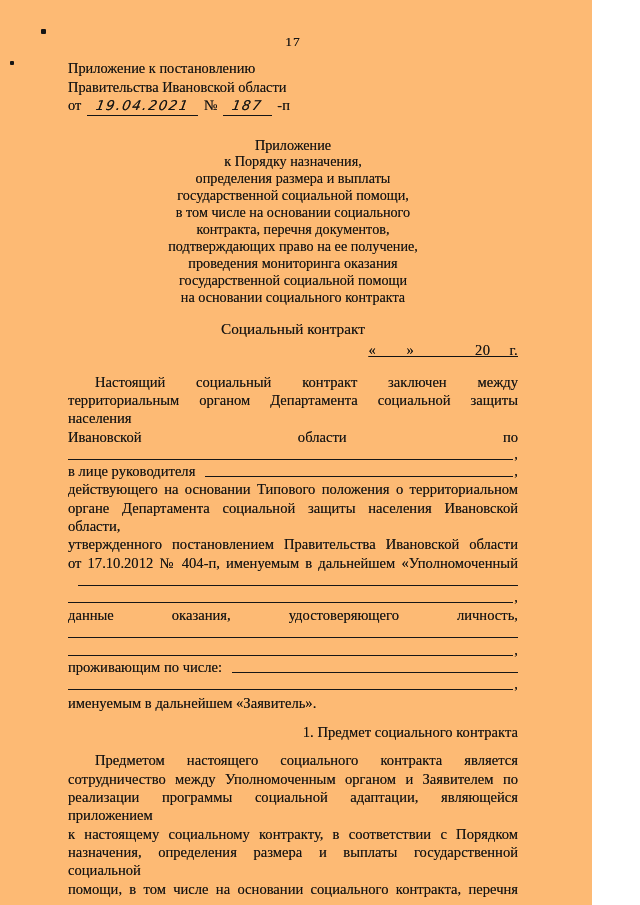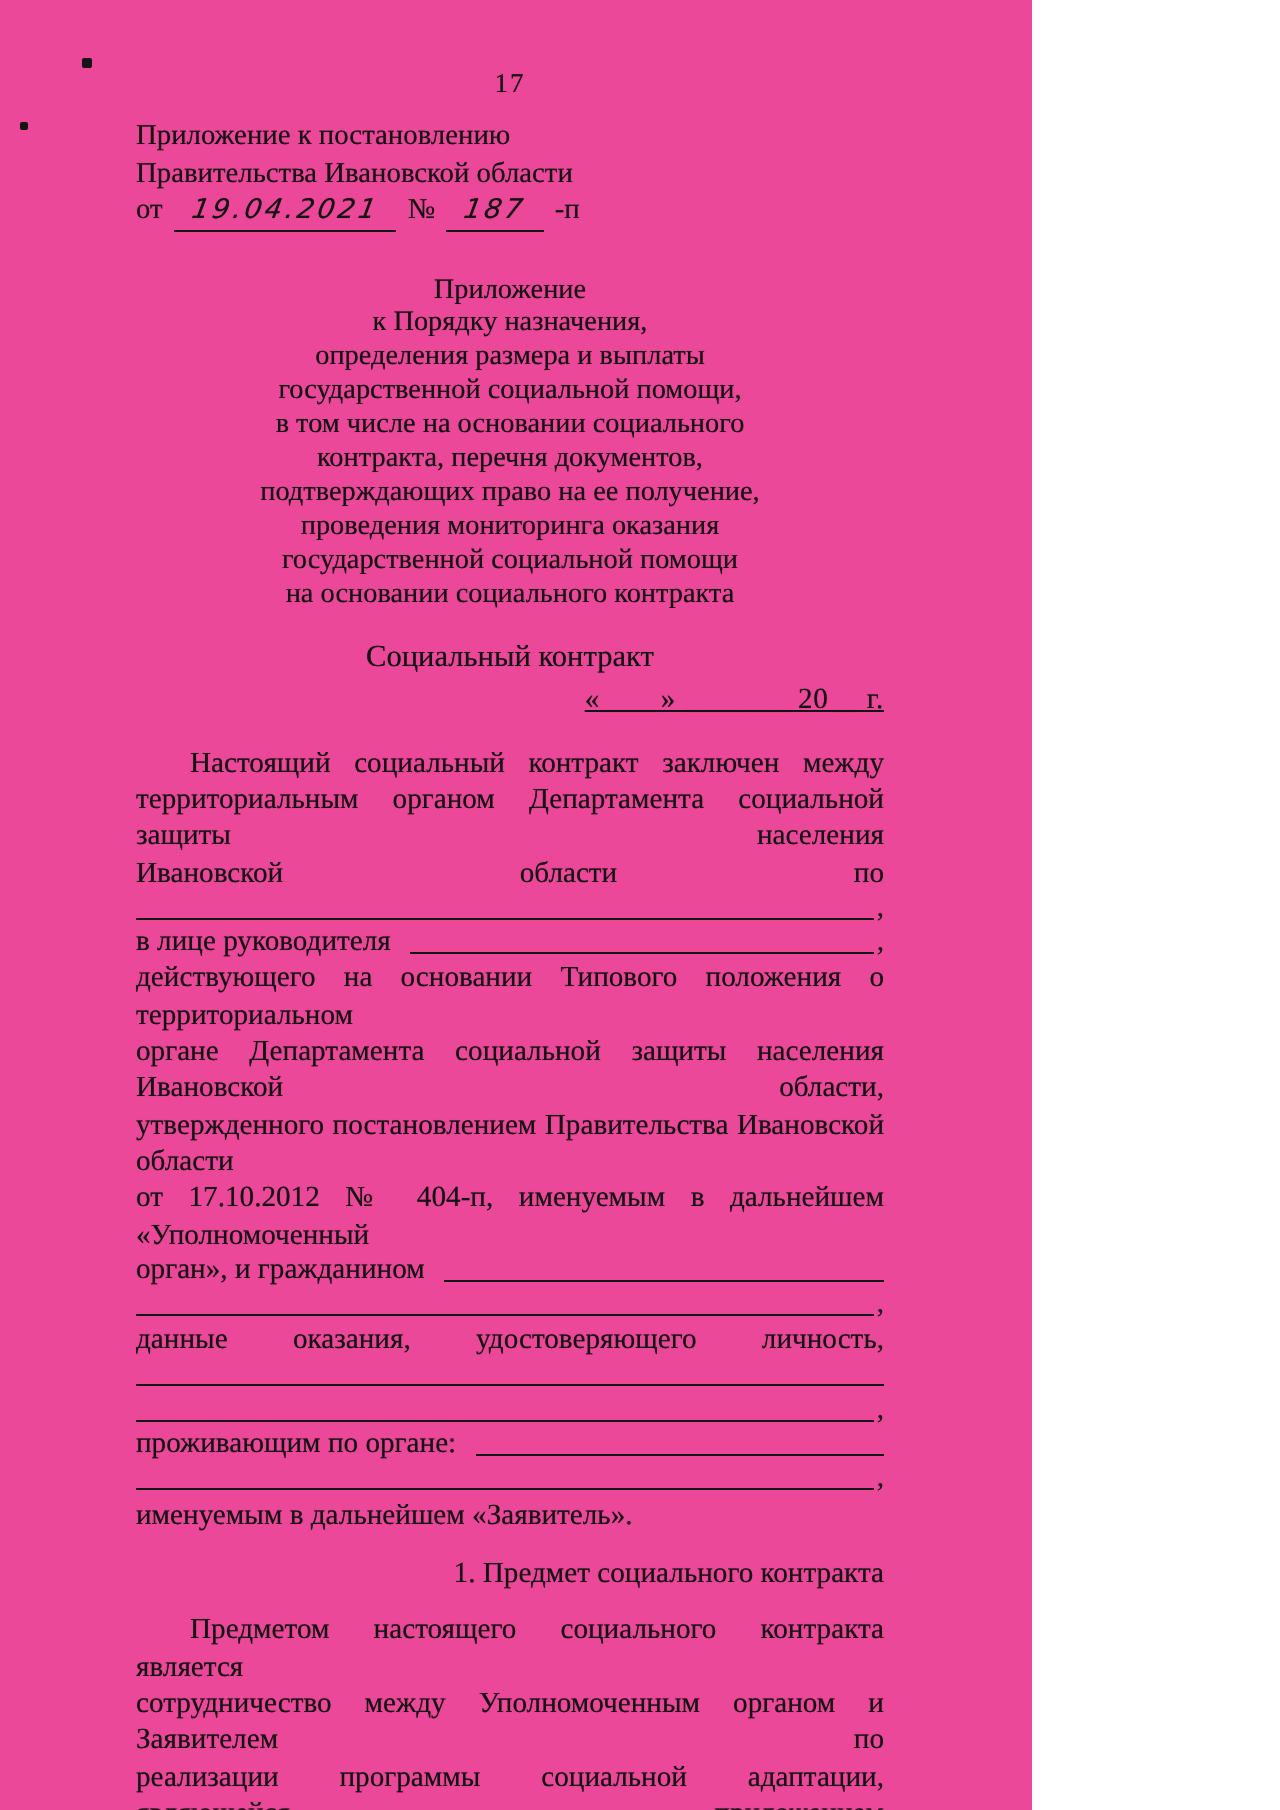--- a/index.html
+++ b/index.html
@@ -1,19 +1,19 @@
 <!DOCTYPE html>
 <html lang="ru"><head>
 <meta charset="utf-8">
 <style>
   html,body{margin:0;padding:0;background:#ffffff;}
   .page{
     position:relative;
-    width:516px;height:905px;
-    background:#ec4899;
+    width:592px;height:905px;
+    background:#fdba74;
     font-family:"Liberation Serif","DejaVu Serif",serif;
     color:#141414;
     overflow:hidden;
     text-shadow:0 0 .4px rgba(0,0,0,.55);
   }
   .content{padding:0 74px 0 68px;}
   .page-number{padding-top:34px;text-align:center;font-size:13.5px;letter-spacing:1px;}
   .hdr1{margin-top:9px;text-align:left;font-size:14.4px;line-height:18.5px;}
   .decree-ref{white-space:nowrap;}
   .slot{display:inline-block;border-bottom:1.4px solid #161616;padding:0 9px 0 9px;margin:0 2px;}
@@ -95,42 +95,41 @@
           <span class="blank gap"></span>
           <span class="comma">,</span>
       </div>
 
       <div class="pre just">действующего на основании Типового положения о территориальном
 органе Департамента социальной защиты населения Ивановской области,
 утвержденного постановлением Правительства Ивановской области
 от 17.10.2012 № 404-п, именуемым в дальнейшем «Уполномоченный</div>
 
       <div class="fill-row">
-        <span class="label">орган», и гражданином</span>
           <span class="blank gap"></span>
       </div>
 
       <div class="fill-row">
         <span class="blank"></span>
           <span class="comma">,</span>
       </div>
 
       <div class="just">данные оказания, удостоверяющего личность,</div>
 
       <div class="fill-row">
         <span class="blank"></span>
       </div>
 
       <div class="fill-row">
         <span class="blank"></span>
           <span class="comma">,</span>
       </div>
 
       <div class="fill-row">
-        <span class="label">проживающим по органе:</span>
+        <span class="label">проживающим по числе:</span>
           <span class="blank gap"></span>
       </div>
 
       <div class="fill-row">
         <span class="blank"></span>
           <span class="comma">,</span>
       </div>
 
       <div class="closing-line">именуемым в дальнейшем «Заявитель».</div>
 

